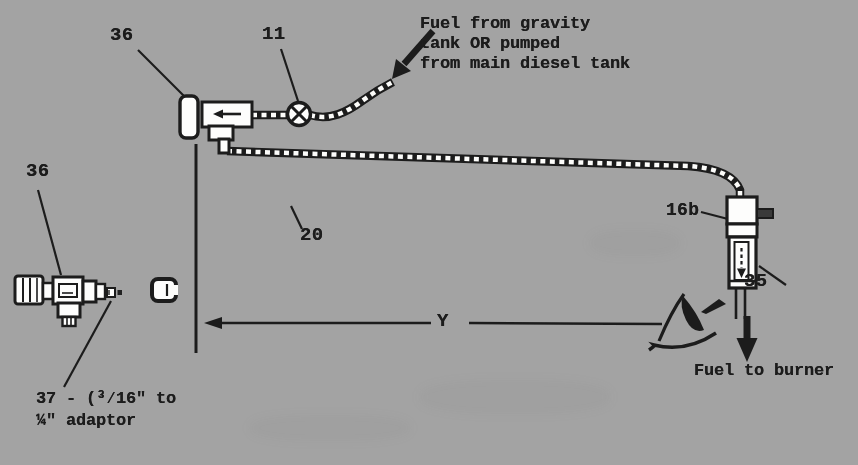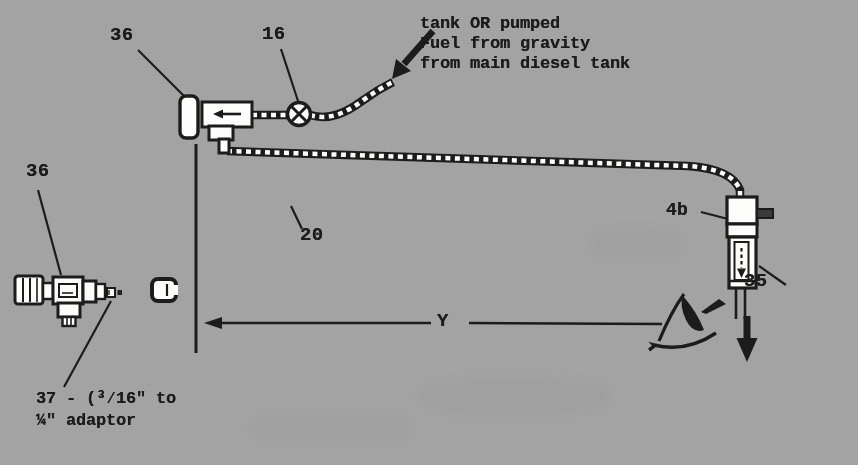--- a/index.html
+++ b/index.html
@@ -134,34 +134,35 @@
     </g>
 
     <g>
       <rect x="152" y="279" width="24" height="22" rx="6" fill="#fdfdfc" stroke="#1c1c1c" stroke-width="4"></rect>
       <rect x="166" y="285" width="12" height="10" fill="#fcfcfa" stroke="none"></rect>
       <line x1="167" y1="284" x2="167" y2="296" stroke="#1c1c1c" stroke-width="2.2"></line>
     </g>
   </svg>
 
   <div class="lbl" style="left:110px;top:25px">36</div>
-  <div class="lbl" style="left:262px;top:24px">16</div>
+  <div class="lbl" style="left:262px;top:24px">11</div>
   <div class="lbl" style="left:26px;top:161px">36</div>
   <div class="lbl" style="left:300px;top:225px">20</div>
-  <div class="lbl" style="left:666px;top:200px;font-size:18px">4b</div>
+  <div class="lbl" style="left:666px;top:200px;font-size:18px">16b</div>
   <div class="lbl" style="left:744px;top:271px">35</div>
   <div class="lbl" style="left:437px;top:311px;font-weight:700">Y</div>
 
   <div class="note" style="left:420px;top:14px">
+    <div>Fuel from gravity</div>
     <div>tank OR pumped</div>
-    <div>Fuel from gravity</div>
     <div>from main diesel tank</div>
   </div>
 
   <div class="note tight" style="left:694px;top:362px">
+    <div>Fuel to burner</div>
   </div>
 
   <div class="note p37" style="left:36px;top:388px">
     <div>37 - (³⁄16" to</div>
     <div>¼" adaptor</div>
   </div>
 
 </div>
 
 </body></html>

